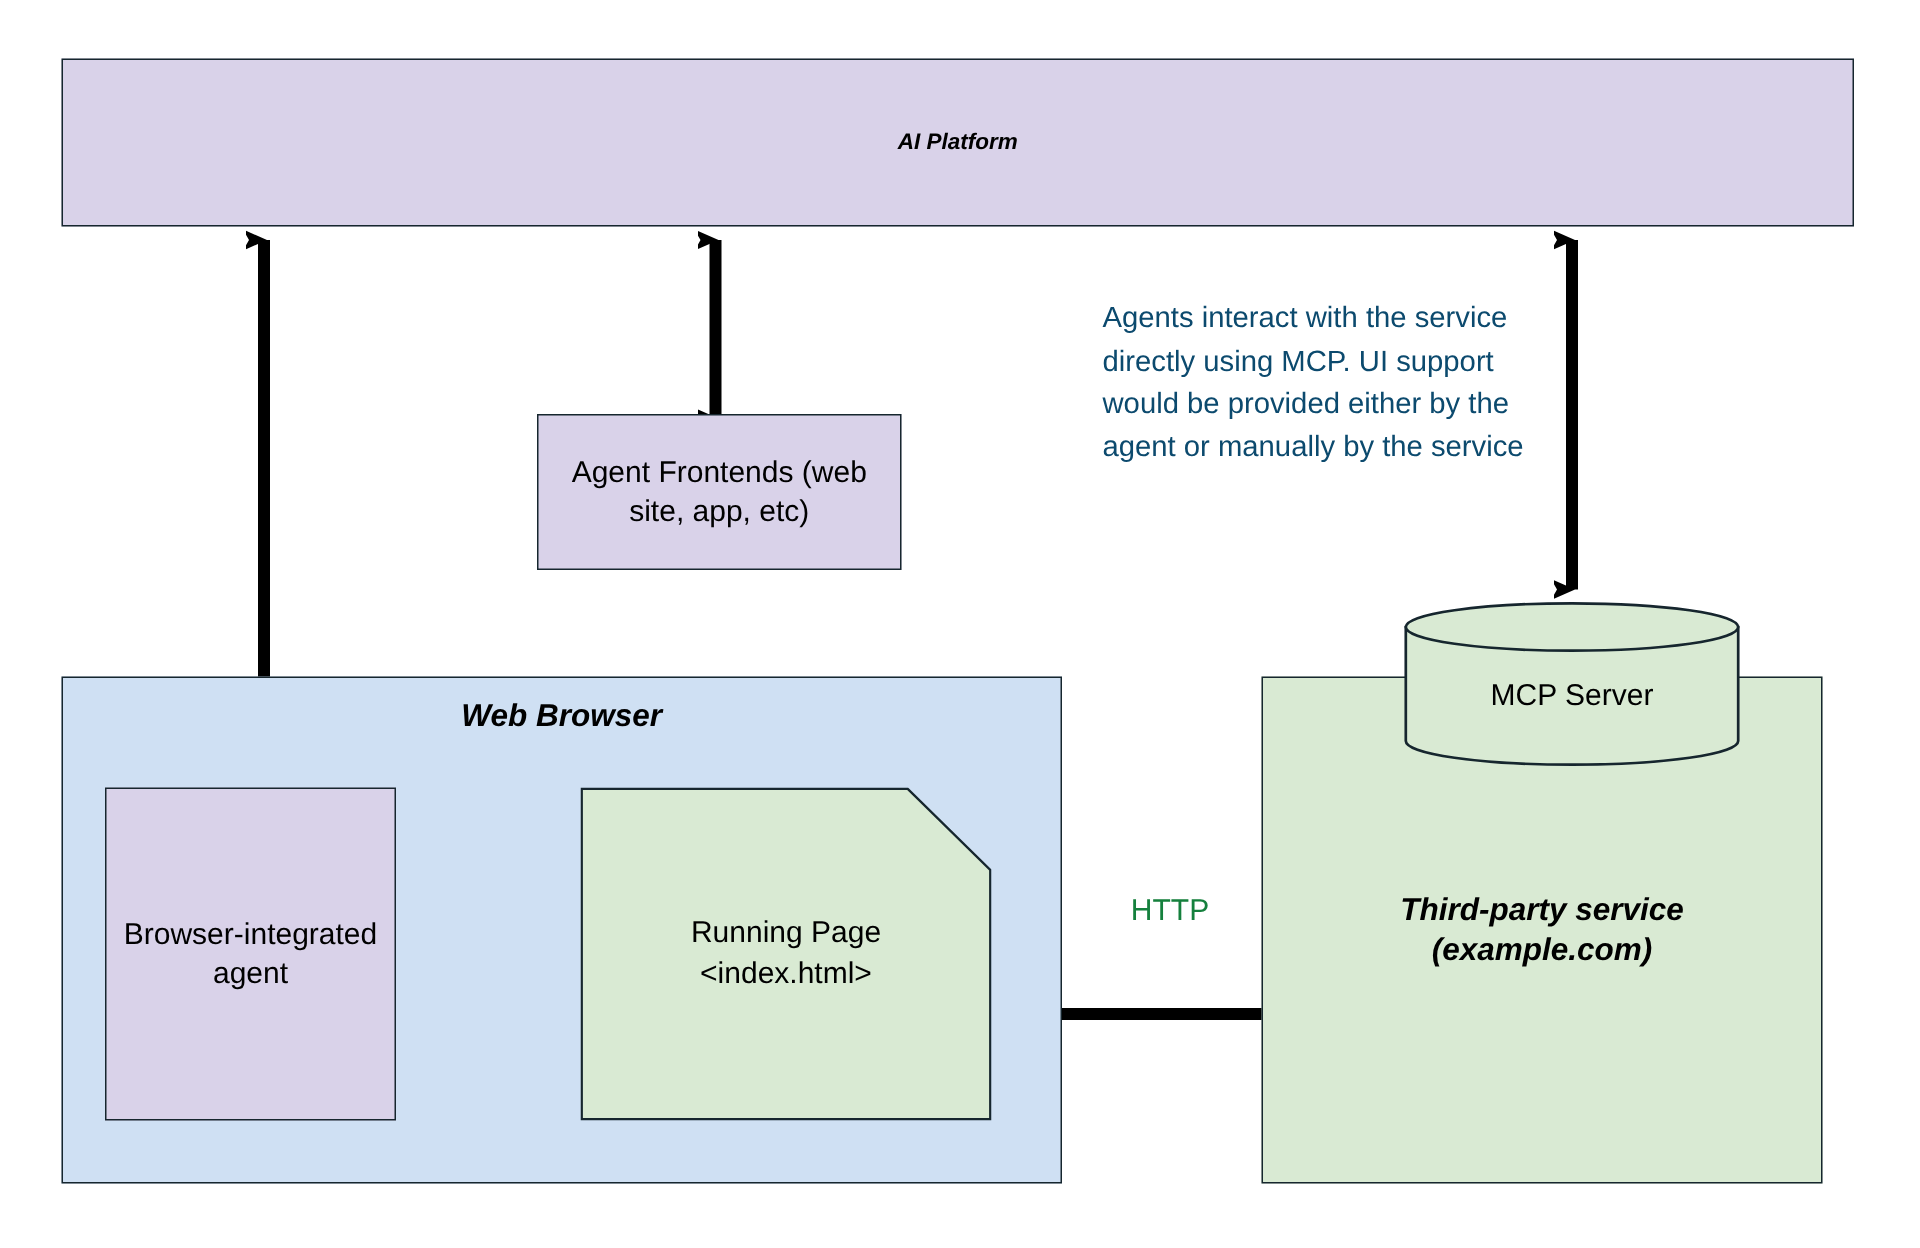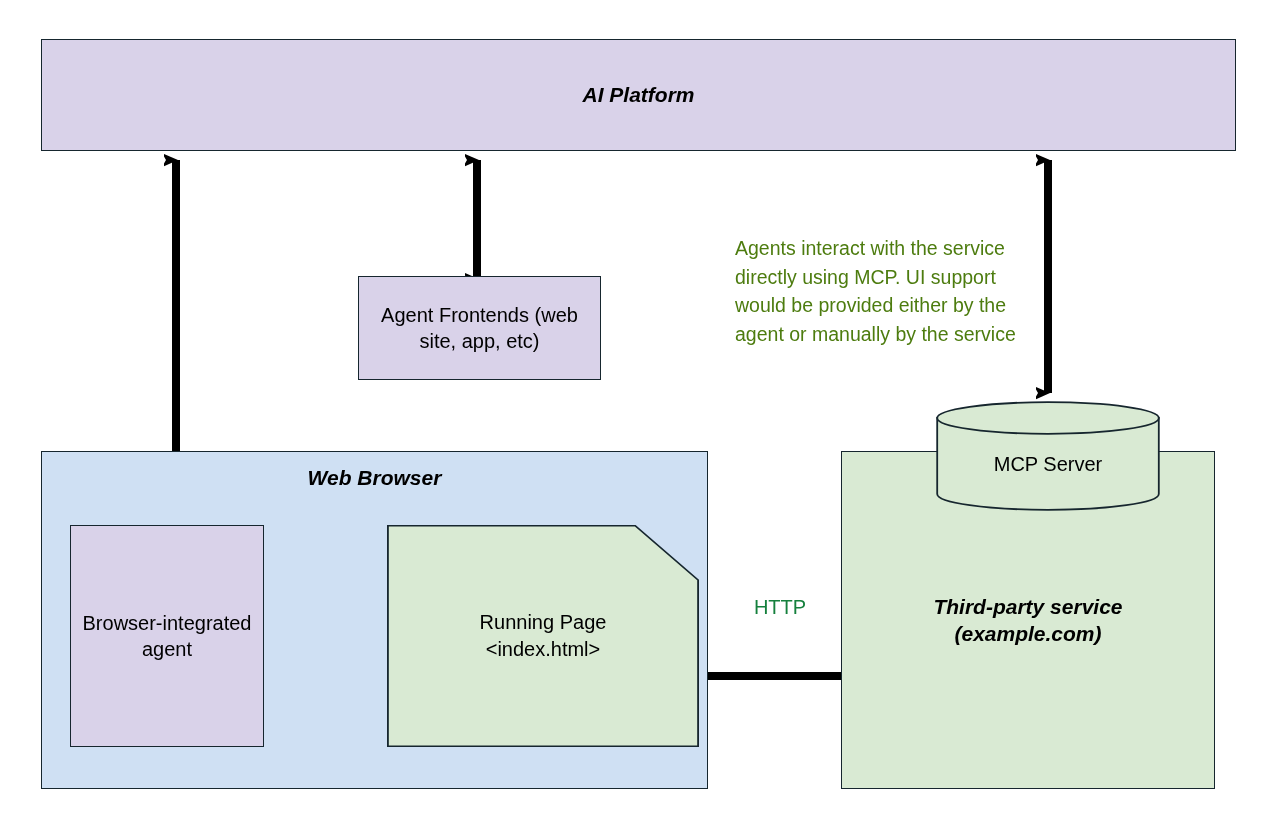--- a/index.html
+++ b/index.html
@@ -38,21 +38,21 @@
     white-space: pre-line;
   }
 
   
   #ai-platform {
     left: 41px;
     top: 39px;
     width: 1195px;
     height: 112px;
     background: #d9d2e9;
-    font-size: 21px;
+    font-size: 15px;
     font-weight: bold;
     font-style: italic;
   }
 
   
   #agent-frontends {
     left: 358px;
     top: 276px;
     width: 243px;
     height: 104px;
@@ -85,21 +85,21 @@
     height: 222px;
     background: #d9d2e9;
     font-size: 20px;
   }
 
   
   #running-page-wrap {
     position: absolute;
     left: 387px;
     top: 525px;
-    width: 312px;
+    width: 274px;
     height: 222px;
   }
   #running-page-wrap svg {
     position: absolute;
     left: 0;
     top: 0;
     width: 100%;
     height: 100%;
   }
   #running-page-label {
@@ -161,23 +161,22 @@
   }
 
   
   #annotation {
     position: absolute;
     left: 735px;
     top: 198px;
     width: 290px;
     font-size: 19.5px;
     line-height: 1.47;
-    color: #4d7c0f;
+    color: #0c4a6e;
     white-space: pre-line;
-    margin-top: 36px;
   }
 
   
   #http-label {
     position: absolute;
     left: 700px;
     top: 596px;
     width: 160px;
     text-align: center;
     font-size: 20px;

